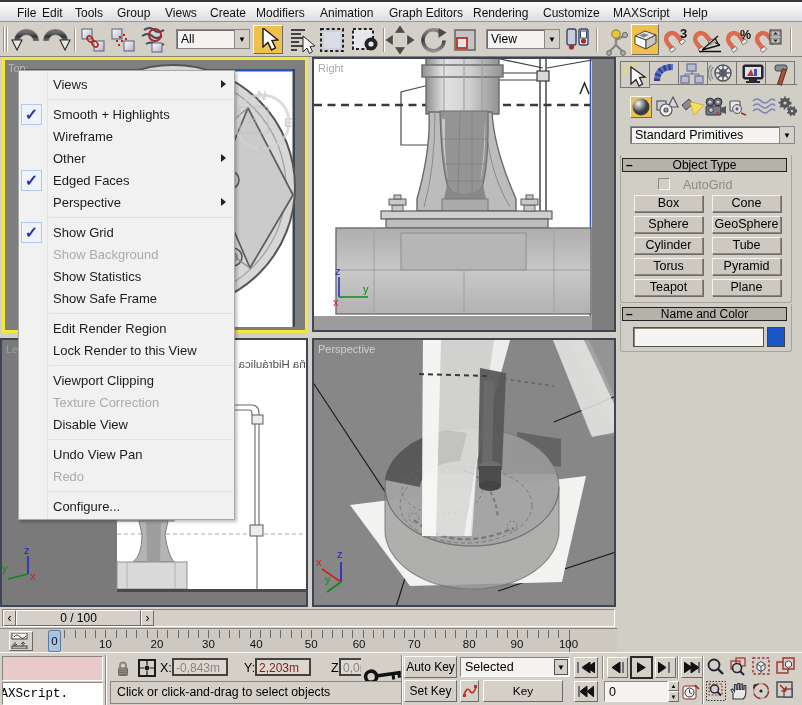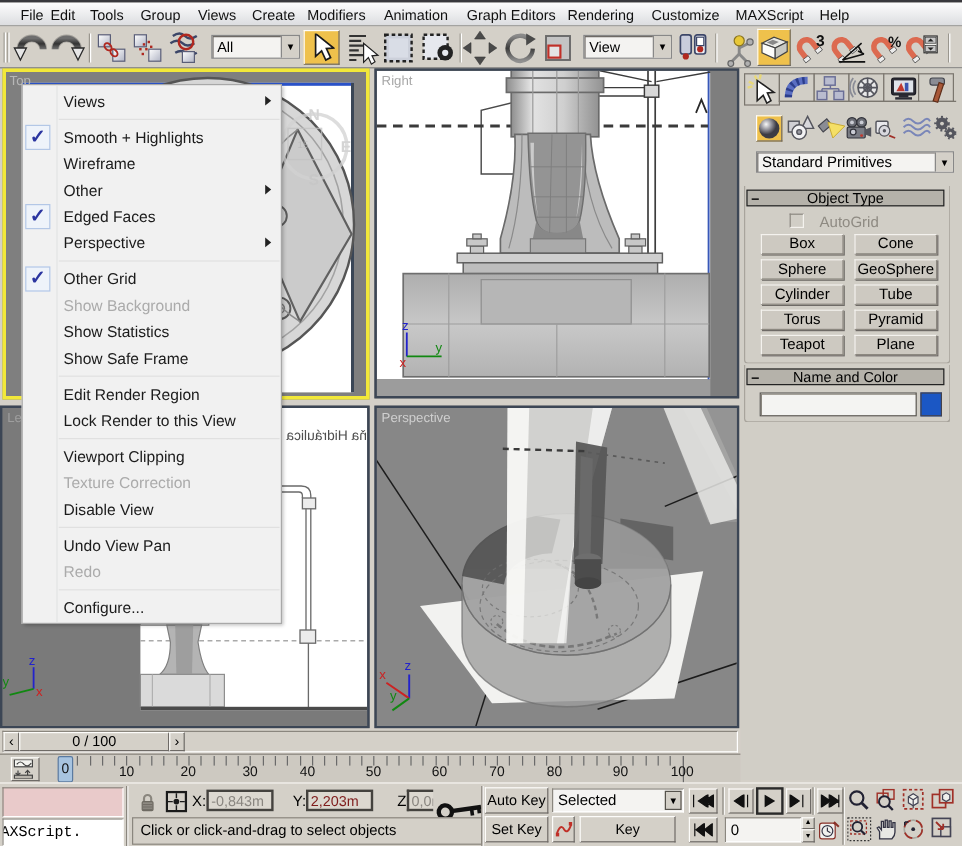--- a/index.html
+++ b/index.html
@@ -510,21 +510,21 @@
       <span class="chk">✓</span>
       <span class="lbl">Edged Faces</span>
     </div>
   <div class="mi" style="top:121px">
       <span class="lbl">Perspective</span>
       <span class="arrow"></span>
     </div>
   <div class="msep" style="top:146px"></div>
   <div class="mi" style="top:151px">
       <span class="chk">✓</span>
-      <span class="lbl">Other Grid</span>
+      <span class="lbl">Show Grid</span>
     </div>
   <div class="mi dis" style="top:173px">
       <span class="lbl">Show Background</span>
     </div>
   <div class="mi" style="top:195px">
       <span class="lbl">Show Statistics</span>
     </div>
   <div class="mi" style="top:217px">
       <span class="lbl">Show Safe Frame</span>
     </div>
@@ -765,23 +765,23 @@
       <div class="tick" style="left:547.9px"></div>
       <div class="tick" style="left:558.2px"></div>
       <div class="tick" style="left:568.5px"></div>
       <div class="tick" style="left:568.5px;height:23px"></div>
       <div class="tnum" style="left:44.0px;width:20px;text-align:center">0</div>
       <div class="tnum" style="left:95.5px;width:20px;text-align:center">10</div>
       <div class="tnum" style="left:146.9px;width:20px;text-align:center">20</div>
       <div class="tnum" style="left:198.4px;width:20px;text-align:center">30</div>
       <div class="tnum" style="left:249.8px;width:20px;text-align:left">40</div>
       <div class="tnum" style="left:301.2px;width:20px;text-align:center">50</div>
-      <div class="tnum" style="left:352.7px;width:20px;text-align:right">60</div>
+      <div class="tnum" style="left:352.7px;width:20px;text-align:left">60</div>
       <div class="tnum" style="left:404.2px;width:20px;text-align:center">70</div>
-      <div class="tnum" style="left:455.6px;width:20px;text-align:left">80</div>
+      <div class="tnum" style="left:455.6px;width:20px;text-align:right">80</div>
       <div class="tnum" style="left:507.0px;width:20px;text-align:center">90</div>
       <div class="tnum" style="left:558.5px;width:20px;text-align:center">100</div>
     </div>
   <div class="abs" style="left:48px;top:1px;width:13px;height:22px;background:#a8c4e0;border:1px solid #5a7aa0;border-radius:2px;font-size:11.5px;color:#111;text-align:center;line-height:21px">0</div>
 </div>
 <div id="statusbar" class="abs">
 
   <div class="abs" style="left:2px;top:3px;width:101px;height:25px;background:#e9caca;border:1px solid #8a867e;border-bottom-color:#fff;border-right-color:#fff"></div>
   <div class="abs" style="left:2px;top:29px;width:101px;height:23px;background:#ffffff;border:1px solid #8a867e;border-bottom-color:#fff;border-right-color:#fff;overflow:hidden">
     <span style="position:absolute;left:-10px;top:4px;font-family:'Liberation Mono',monospace;font-size:12.5px;color:#000">MAXScript.</span>

